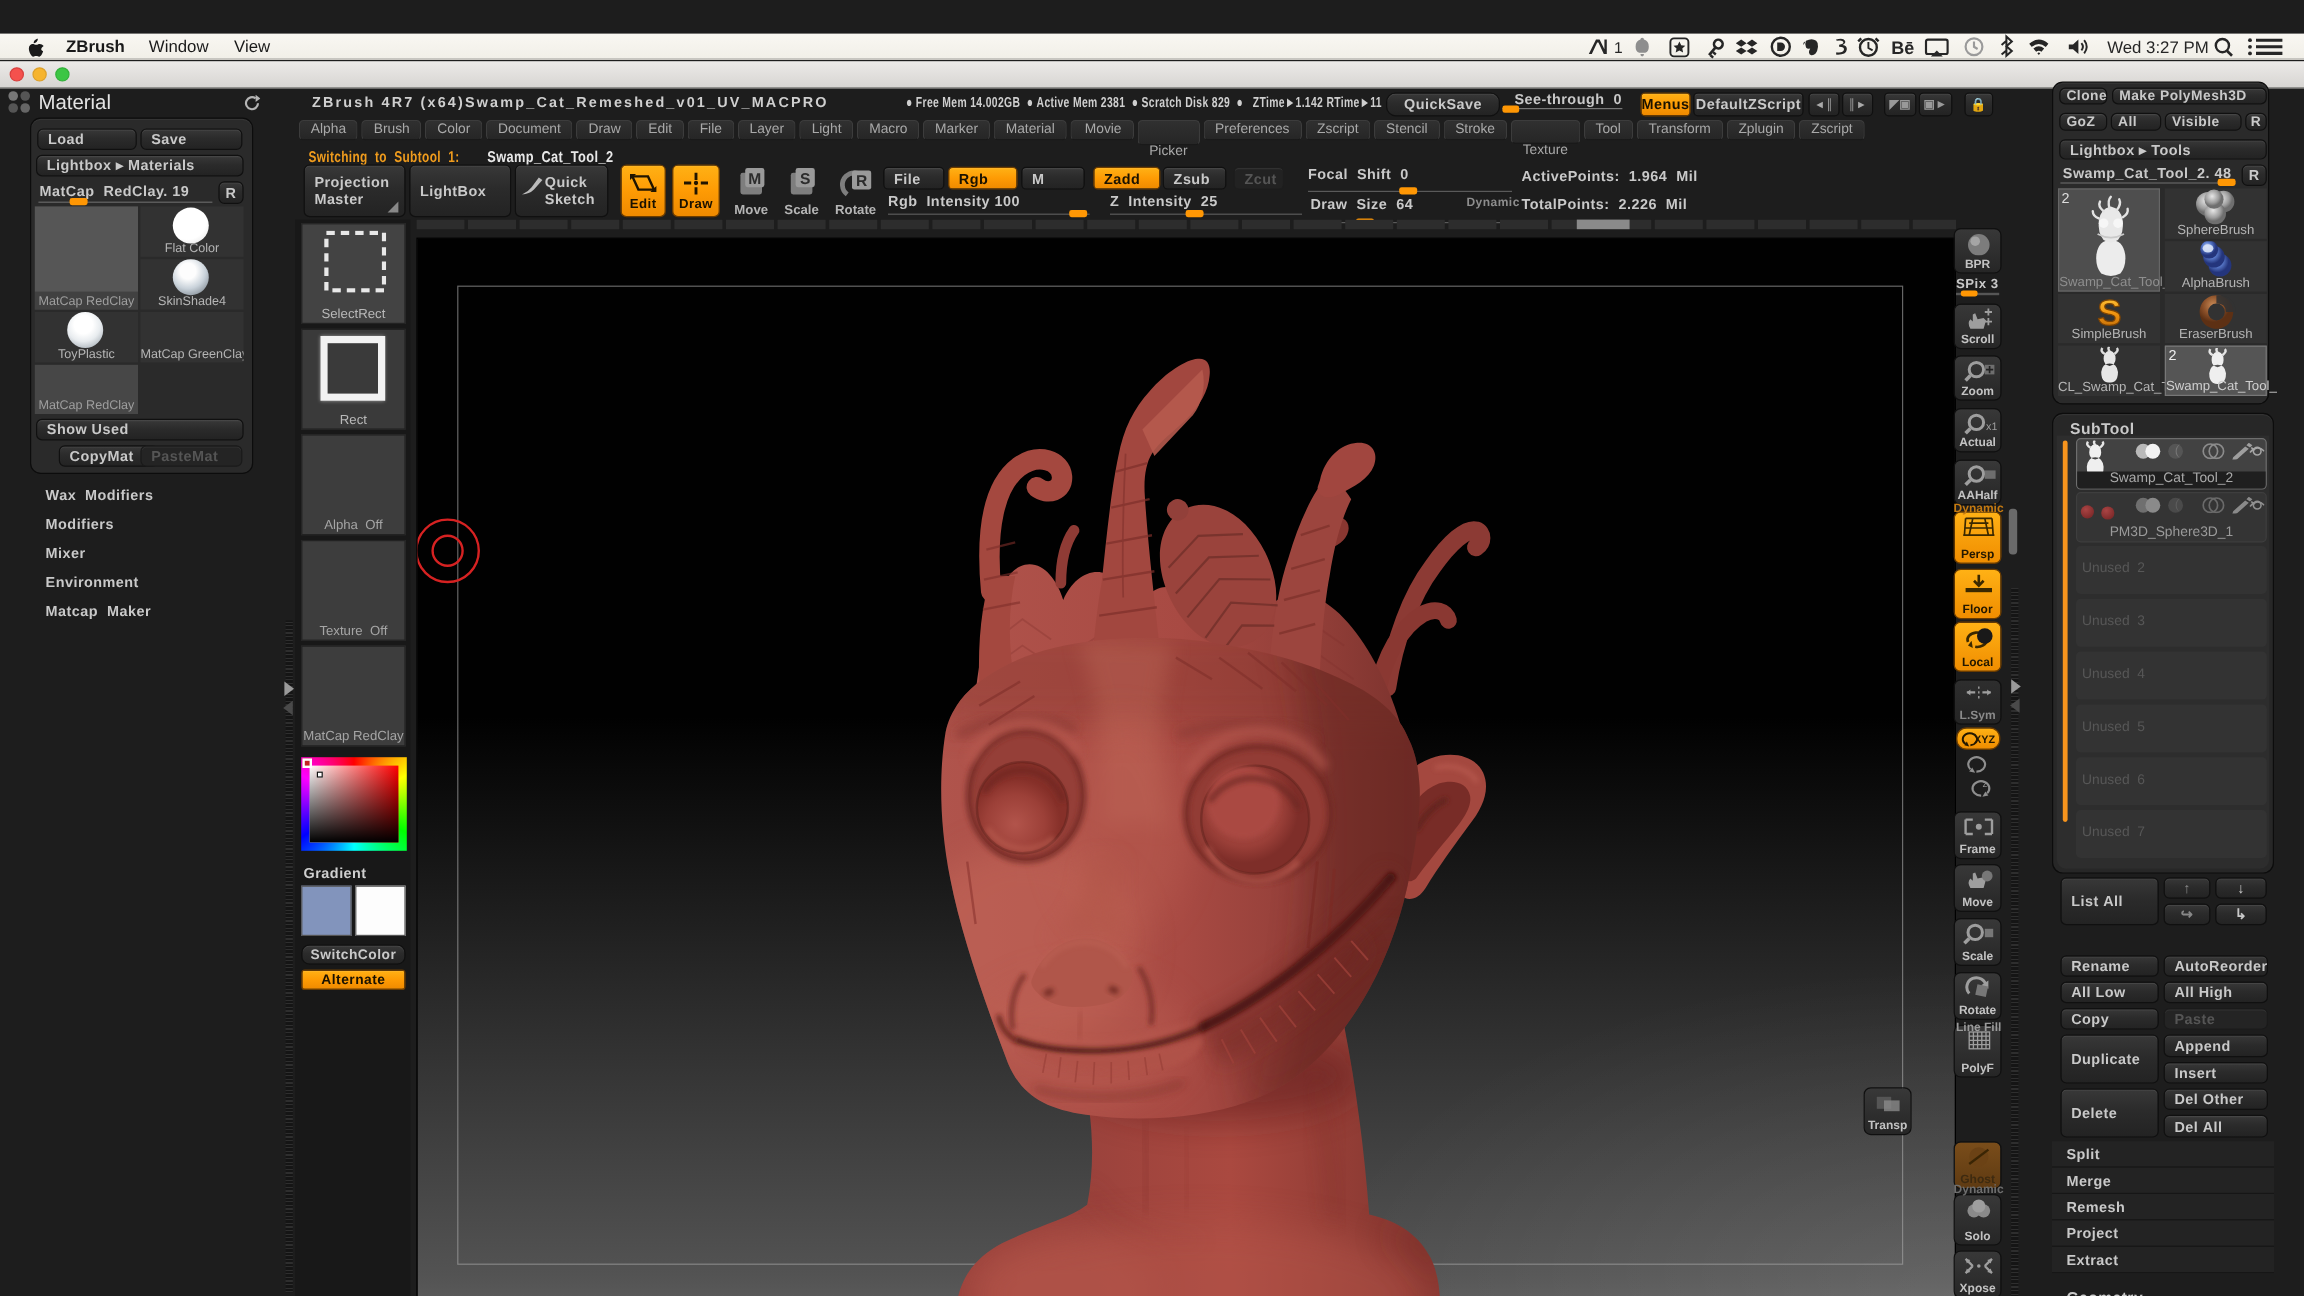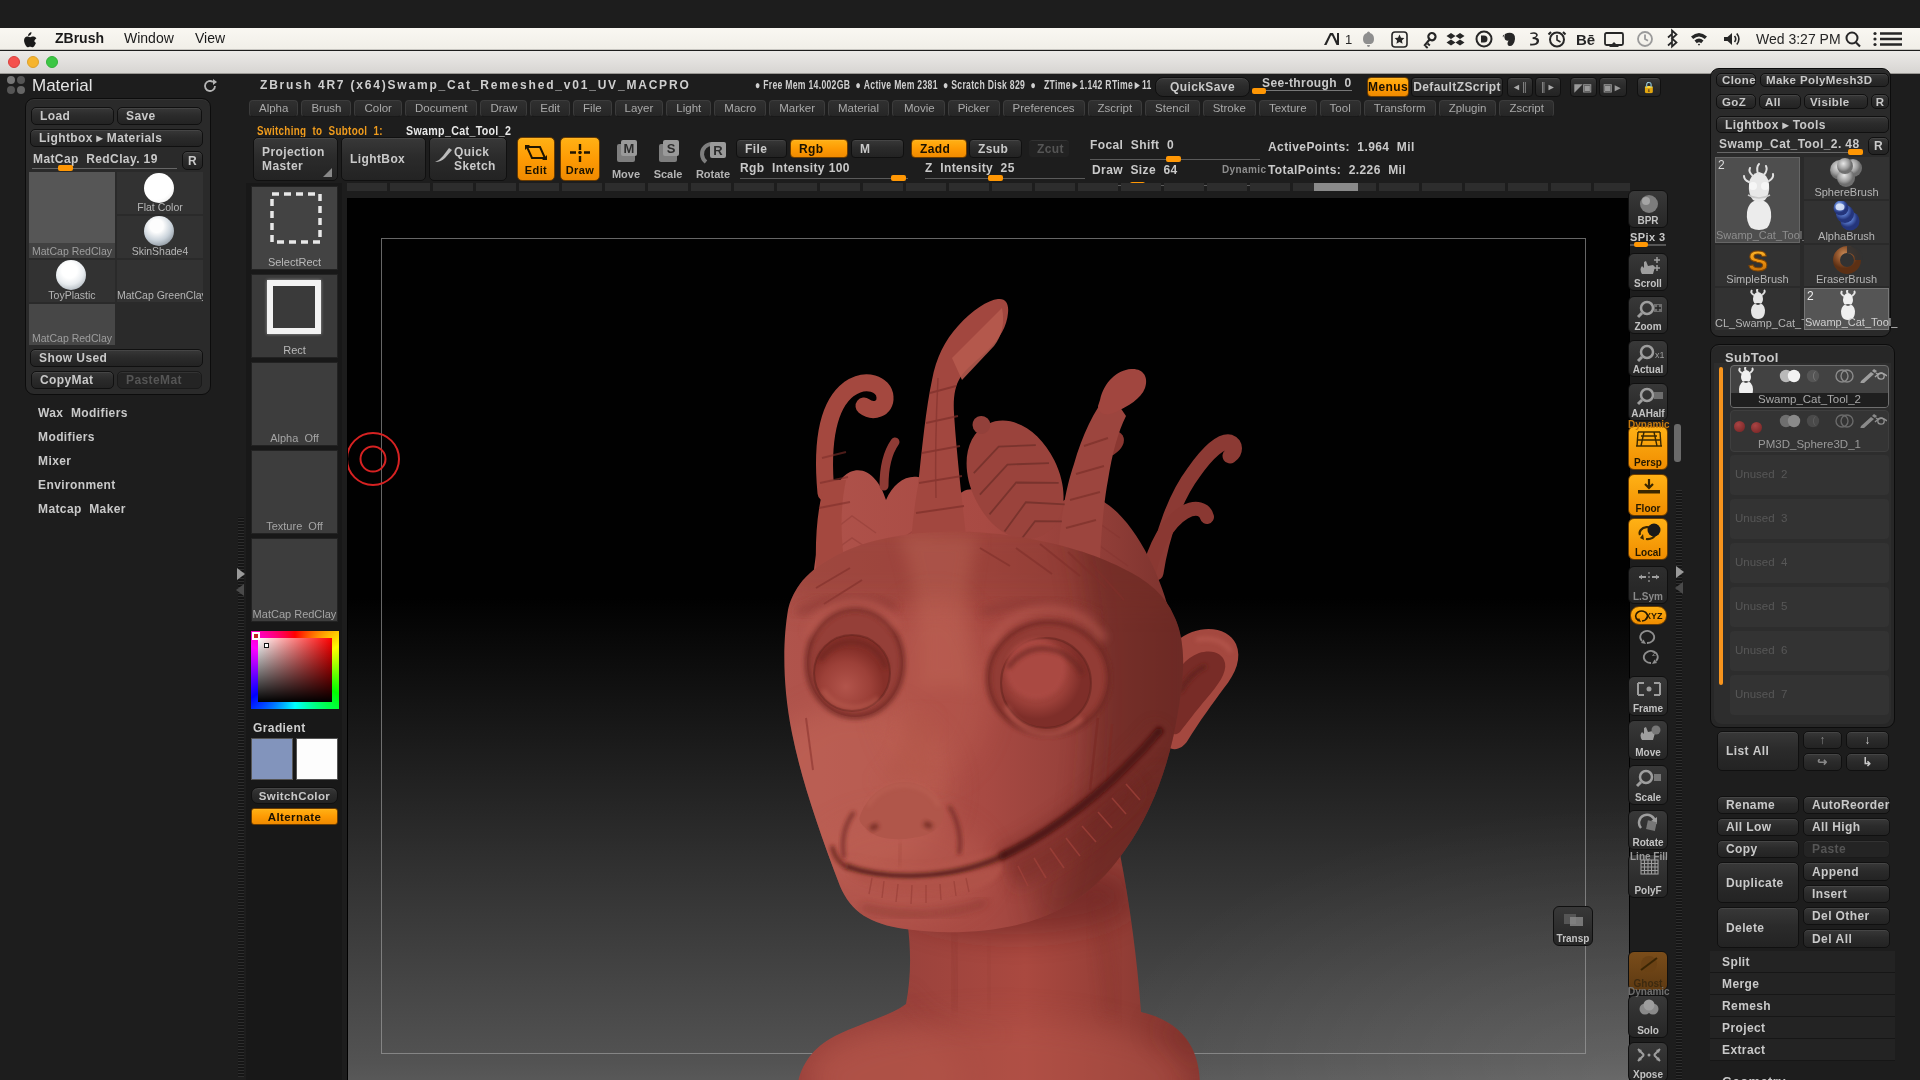--- a/index.html
+++ b/index.html
@@ -126,26 +126,26 @@
       <div style="background:linear-gradient(180deg,#303030,#262626);border:1px solid #3c3c3c;border-bottom-color:#191919;border-radius:4px;color:#a9a9a9;font-size:11.5px;padding:1px 9px 0 9px;height:17px;">Document</div>
       <div style="background:linear-gradient(180deg,#303030,#262626);border:1px solid #3c3c3c;border-bottom-color:#191919;border-radius:4px;color:#a9a9a9;font-size:11.5px;padding:1px 9px 0 9px;height:17px;">Draw</div>
       <div style="background:linear-gradient(180deg,#303030,#262626);border:1px solid #3c3c3c;border-bottom-color:#191919;border-radius:4px;color:#a9a9a9;font-size:11.5px;padding:1px 9px 0 9px;height:17px;">Edit</div>
       <div style="background:linear-gradient(180deg,#303030,#262626);border:1px solid #3c3c3c;border-bottom-color:#191919;border-radius:4px;color:#a9a9a9;font-size:11.5px;padding:1px 9px 0 9px;height:17px;">File</div>
       <div style="background:linear-gradient(180deg,#303030,#262626);border:1px solid #3c3c3c;border-bottom-color:#191919;border-radius:4px;color:#a9a9a9;font-size:11.5px;padding:1px 9px 0 9px;height:17px;">Layer</div>
       <div style="background:linear-gradient(180deg,#303030,#262626);border:1px solid #3c3c3c;border-bottom-color:#191919;border-radius:4px;color:#a9a9a9;font-size:11.5px;padding:1px 9px 0 9px;height:17px;">Light</div>
       <div style="background:linear-gradient(180deg,#303030,#262626);border:1px solid #3c3c3c;border-bottom-color:#191919;border-radius:4px;color:#a9a9a9;font-size:11.5px;padding:1px 9px 0 9px;height:17px;">Macro</div>
       <div style="background:linear-gradient(180deg,#303030,#262626);border:1px solid #3c3c3c;border-bottom-color:#191919;border-radius:4px;color:#a9a9a9;font-size:11.5px;padding:1px 9px 0 9px;height:17px;">Marker</div>
       <div style="background:linear-gradient(180deg,#303030,#262626);border:1px solid #3c3c3c;border-bottom-color:#191919;border-radius:4px;color:#a9a9a9;font-size:11.5px;padding:1px 9px 0 9px;height:17px;">Material</div>
       <div style="background:linear-gradient(180deg,#303030,#262626);border:1px solid #3c3c3c;border-bottom-color:#191919;border-radius:4px;color:#a9a9a9;font-size:11.5px;padding:1px 9px 0 11px;height:17px;">Movie</div>
-      <div style="background:linear-gradient(180deg,#303030,#262626);border:1px solid #3c3c3c;border-bottom-color:#191919;border-radius:4px;color:#a9a9a9;font-size:11.5px;padding:1px 9px 0 9px;height:17px;">Picker</div>
+      <div style="background:linear-gradient(180deg,#303030,#262626);border:1px solid #3c3c3c;border-bottom-color:#191919;border-radius:4px;color:#a9a9a9;font-size:11.5px;padding:19px 9px 0 9px;height:17px;">Picker</div>
       <div style="background:linear-gradient(180deg,#303030,#262626);border:1px solid #3c3c3c;border-bottom-color:#191919;border-radius:4px;color:#a9a9a9;font-size:11.5px;padding:1px 9px 0 9px;height:17px;">Preferences</div>
       <div style="background:linear-gradient(180deg,#303030,#262626);border:1px solid #3c3c3c;border-bottom-color:#191919;border-radius:4px;color:#a9a9a9;font-size:11.5px;padding:1px 9px 0 9px;height:17px;">Zscript</div>
       <div style="background:linear-gradient(180deg,#303030,#262626);border:1px solid #3c3c3c;border-bottom-color:#191919;border-radius:4px;color:#a9a9a9;font-size:11.5px;padding:1px 9px 0 9px;height:17px;">Stencil</div>
       <div style="background:linear-gradient(180deg,#303030,#262626);border:1px solid #3c3c3c;border-bottom-color:#191919;border-radius:4px;color:#a9a9a9;font-size:11.5px;padding:1px 9px 0 9px;height:17px;">Stroke</div>
-      <div style="background:linear-gradient(180deg,#303030,#262626);border:1px solid #3c3c3c;border-bottom-color:#191919;border-radius:4px;color:#a9a9a9;font-size:11.5px;padding:1px 9px 0 9px;height:17px;">Texture</div>
+      <div style="background:linear-gradient(180deg,#303030,#262626);border:1px solid #3c3c3c;border-bottom-color:#191919;border-radius:4px;color:#a9a9a9;font-size:11.5px;padding:18px 9px 0 9px;height:17px;">Texture</div>
       <div style="background:linear-gradient(180deg,#303030,#262626);border:1px solid #3c3c3c;border-bottom-color:#191919;border-radius:4px;color:#a9a9a9;font-size:11.5px;padding:1px 9px 0 9px;height:17px;">Tool</div>
       <div style="background:linear-gradient(180deg,#303030,#262626);border:1px solid #3c3c3c;border-bottom-color:#191919;border-radius:4px;color:#a9a9a9;font-size:11.5px;padding:1px 9px 0 9px;height:17px;">Transform</div>
       <div style="background:linear-gradient(180deg,#303030,#262626);border:1px solid #3c3c3c;border-bottom-color:#191919;border-radius:4px;color:#a9a9a9;font-size:11.5px;padding:1px 9px 0 9px;height:17px;">Zplugin</div>
       <div style="background:linear-gradient(180deg,#303030,#262626);border:1px solid #3c3c3c;border-bottom-color:#191919;border-radius:4px;color:#a9a9a9;font-size:11.5px;padding:1px 9px 0 9px;height:17px;">Zscript</div>
     </div>
 
   <div class="lbl" style="left:257px;top:95px;color:#f09c1d;font-size:13px;transform:scaleX(.76);transform-origin:0 0;">Switching&nbsp; to&nbsp; Subtool&nbsp; 1:</div>
   <div class="lbl" style="left:406px;top:95px;color:#e8e8e8;font-size:13px;transform:scaleX(.82);transform-origin:0 0;">Swamp_Cat_Tool_2</div>
 
   <div class="btn" style="left:253px;top:109px;width:85px;height:44px;font-size:12px;line-height:14px;">Projection<br>Master</div>
@@ -474,21 +474,21 @@
     <div class="abs" style="left:27px;top:0px;width:30px;height:30px;border-radius:50%;background:radial-gradient(circle at 45% 35%,#ffffff 30%,#e8ecef 55%,#9fa8b0 90%);"></div>
     <div class="thumblabel" style="font-size:10.5px;color:#b5b5b5;">ToyPlastic</div>
   </div>
   <div class="abs" style="left:117px;top:232px;width:86px;height:42px;background:#323232;overflow:hidden;">
     <div class="thumblabel" style="font-size:10.5px;color:#b5b5b5;">MatCap&nbsp;GreenClay</div>
   </div>
   <div class="abs" style="left:29px;top:276px;width:86px;height:41px;background:#474747;">
     <div class="thumblabel" style="font-size:10.5px;color:#9e9e9e;">MatCap&nbsp;RedClay</div>
   </div>
   <div class="btn" style="left:30px;top:321px;width:173px;height:18px;">Show&nbsp;Used</div>
-  <div class="btn" style="left:31px;top:343px;width:83px;height:18px;">CopyMat</div>
+  <div class="btn" style="left:49px;top:343px;width:83px;height:18px;">CopyMat</div>
   <div class="btn dim" style="left:117px;top:343px;width:85px;height:18px;background:#242424;border-color:#1a1a1a;">PasteMat</div>
 
   <div class="lbl" style="left:38px;top:378px;">Wax&nbsp; Modifiers</div>
   <div class="lbl" style="left:38px;top:402px;">Modifiers</div>
   <div class="lbl" style="left:38px;top:426px;">Mixer</div>
   <div class="lbl" style="left:38px;top:450px;">Environment</div>
   <div class="lbl" style="left:38px;top:474px;">Matcap&nbsp; Maker</div>
 
   <div class="abs" style="left:246px;top:155px;width:96px;height:925px;background:#181818;"></div>
   <div class="abs" style="left:251px;top:158px;width:87px;height:84px;background:#434343;border:1px solid #222;">

